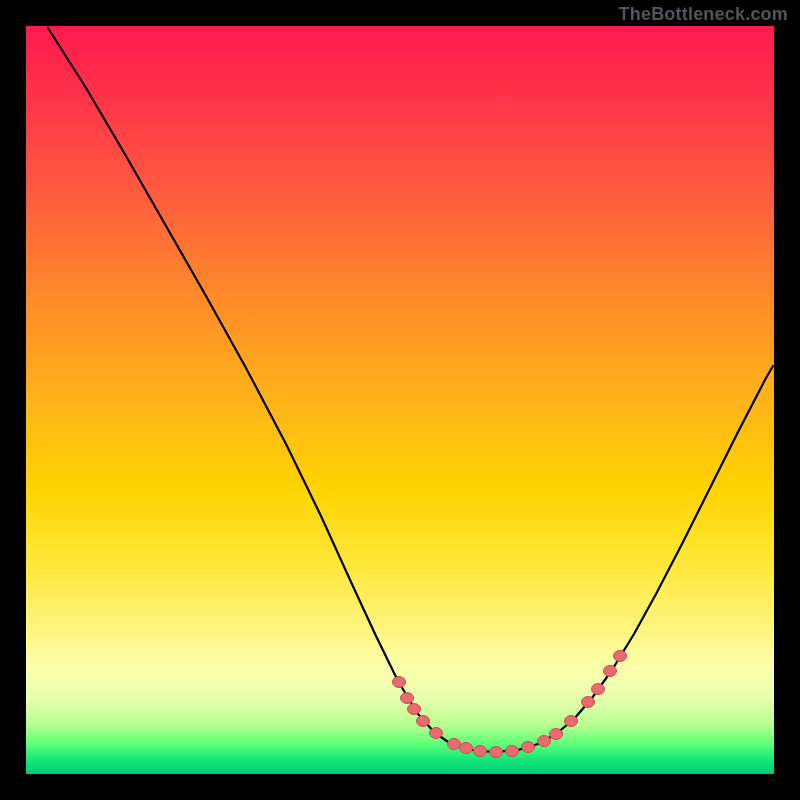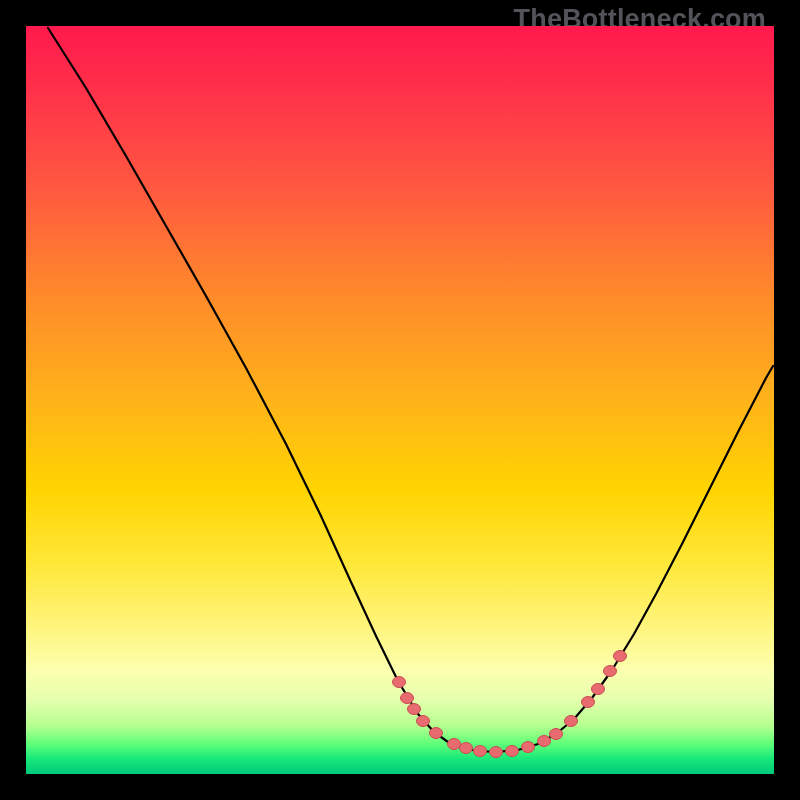--- a/index.html
+++ b/index.html
@@ -40,23 +40,23 @@
       #00c97a 100%
     );
   }
   .curve-svg {
     position: absolute;
     inset: 0;
   }
   .watermark {
     position: absolute;
     top: 4px;
-    right: 34px;
+    right: 12px;
     font-family: Arial, Helvetica, sans-serif;
-    font-size: 27px;
+    font-size: 18px;
     font-weight: 600;
     color: #52545a;
     letter-spacing: 0.2px;
     user-select: none;
   }
 </style>
 </head>
 <body>
 
 <div class="frame">

